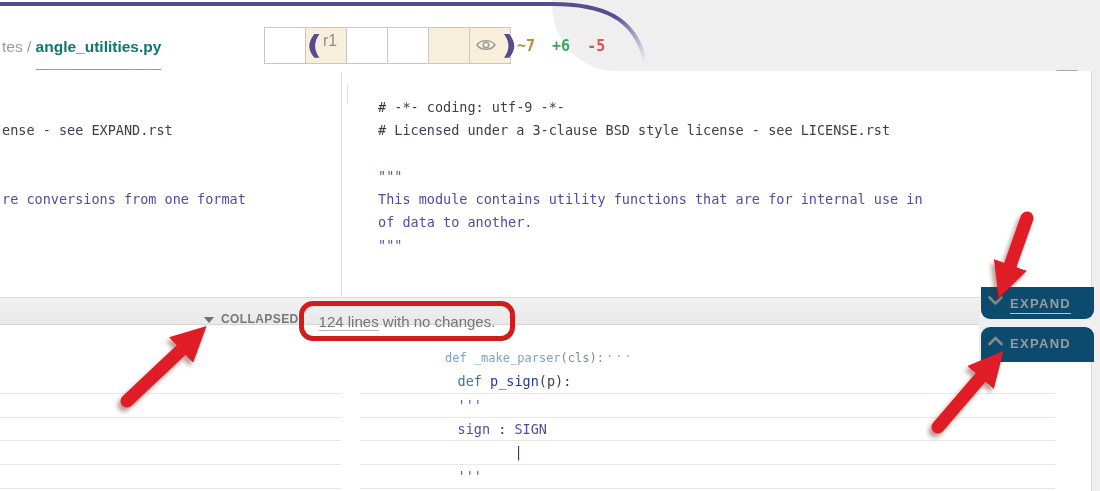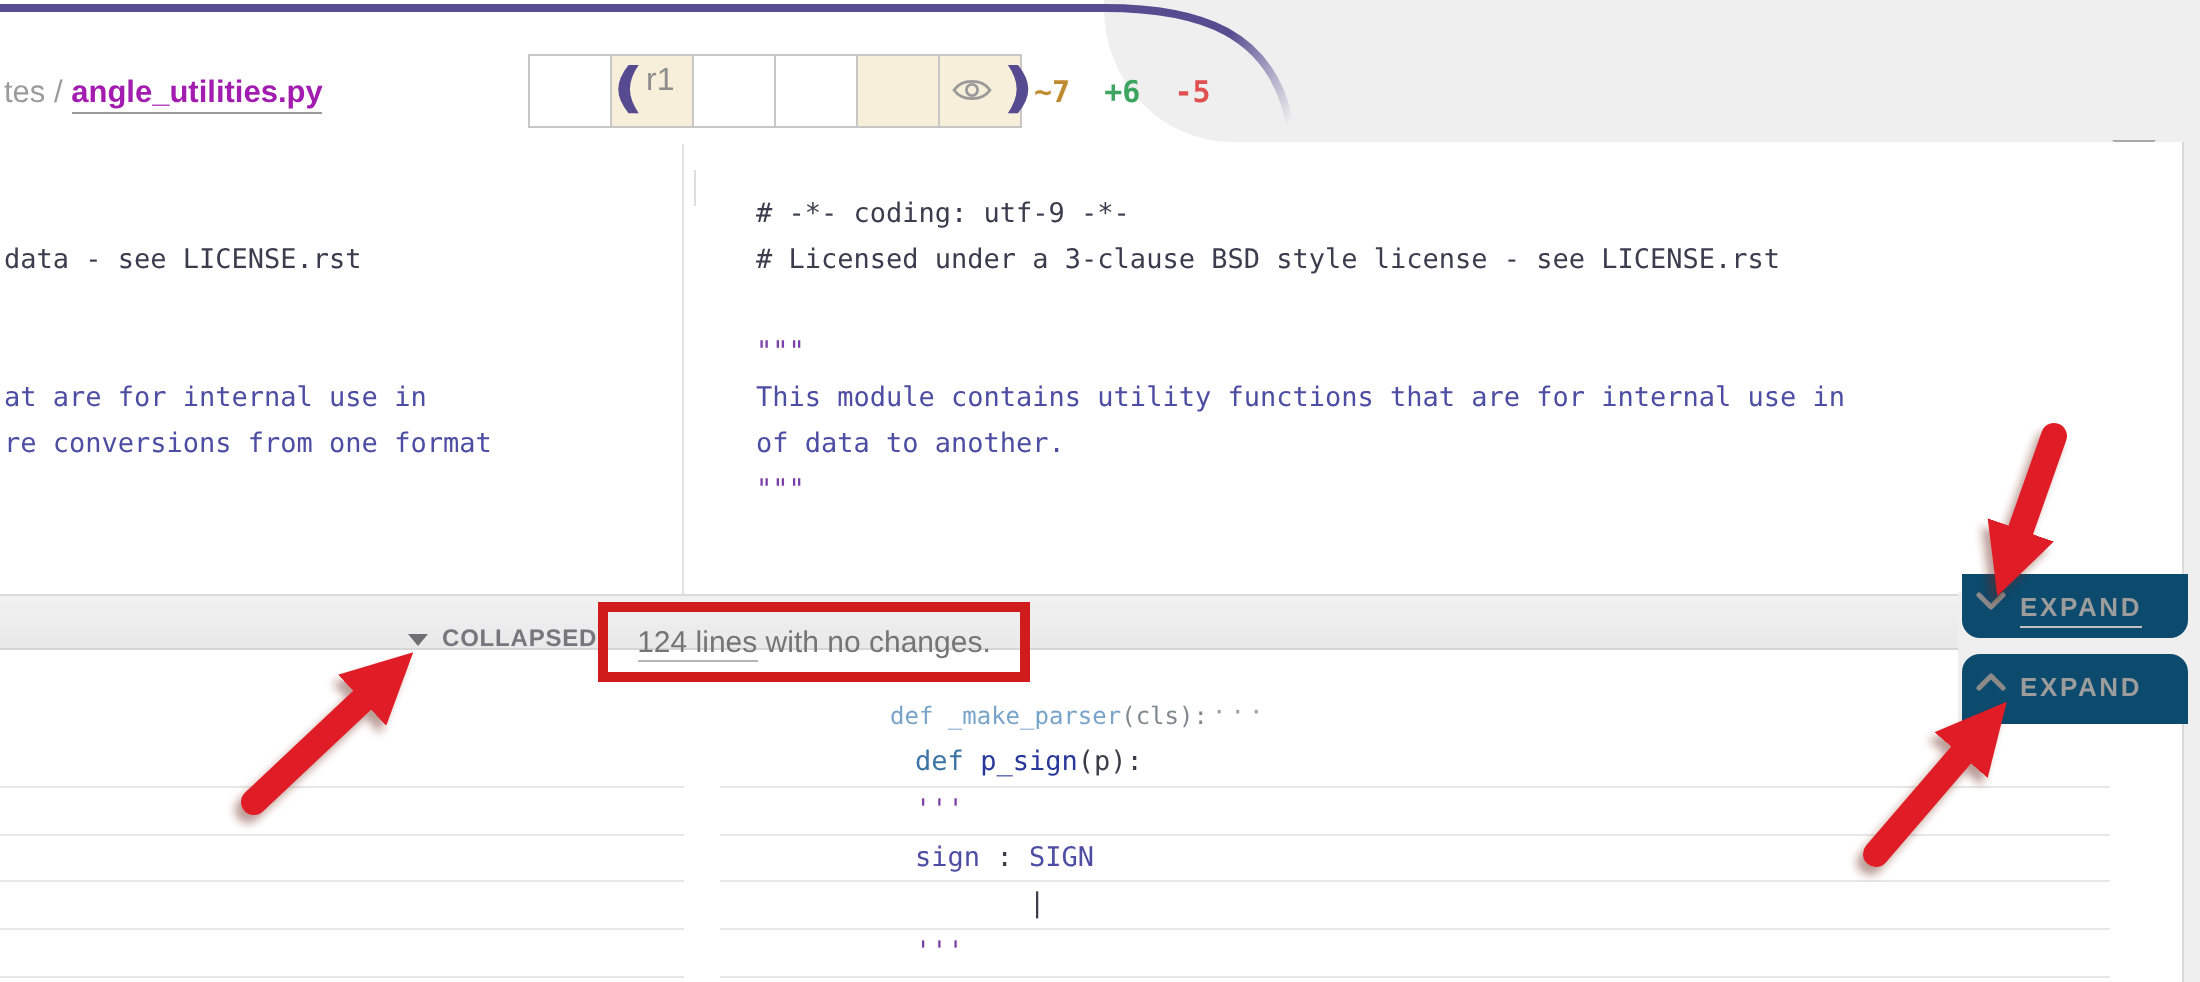--- a/index.html
+++ b/index.html
@@ -8,21 +8,21 @@
   .abs{position:absolute;}
 
   
   .header-base{left:0;top:0;width:1100px;height:71px;background:#ffffff;}
   .header-gray{left:552px;top:0;width:548px;height:71px;background:#efefef;
                border-bottom-left-radius:64px 67px;}
   .tab-curve{left:0;top:0;width:700px;height:71px;}
 
   .breadcrumb{left:2px;top:38px;font-size:15.5px;white-space:nowrap;}
   .crumb-prefix{color:#9b9b9b;}
-  .crumb-file{color:#a21caf;font-weight:bold;border-bottom:1px solid #9a9a9a;padding-bottom:1px;}
+  .crumb-file{color:#0f766e;font-weight:bold;border-bottom:1px solid #9a9a9a;padding-bottom:14px;}
 
   .toolbar{left:264px;top:27px;width:247px;height:37px;display:flex;
            border:1px solid #c7c7c7;box-sizing:border-box;background:#fff;}
   .cell{flex:1;border-right:1px solid #c7c7c7;position:relative;background:#fff;}
   .cell:last-child{border-right:none;}
   .cell.sel{background:#f7efd9;}
   .paren{position:absolute;font-family:"DejaVu Sans",sans-serif;font-weight:bold;
          font-size:27px;line-height:29px;color:#564a90;transform:scaleX(1.3);}
   .paren.open{left:2px;top:2px;}
   .paren.close{right:-5px;top:2px;}
@@ -66,21 +66,21 @@
   
   .band{left:0;top:297px;width:982px;height:28px;
         background:linear-gradient(#f1f1f1,#e9e9e9);
         border-top:1px solid #dadada;border-bottom:1px solid #d6d6d6;box-sizing:border-box;}
   .band-tri{position:absolute;left:204px;top:19px;width:0;height:0;
             border-left:5px solid transparent;border-right:5px solid transparent;
             border-top:6px solid #6f6f74;}
   .band-label{position:absolute;left:221px;top:14px;font-size:12px;font-weight:bold;
               color:#76767c;letter-spacing:.4px;}
   .red-box{position:absolute;left:299px;top:3px;width:216px;height:40px;
-           border:5px solid #d11c1c;border-radius:0;box-sizing:border-box;
+           border:5px solid #d11c1c;border-radius:14px;box-sizing:border-box;
            display:flex;align-items:center;justify-content:center;background:transparent;}
   .red-box-text{font-size:15px;color:#757575;white-space:nowrap;}
   .link-underline{border-bottom:1px solid #b5b5b5;}
 
   
   .gray-patch{left:979px;top:296px;width:121px;height:65px;background:#efefef;}
   .expand{background:#0c4a6e;}
   .expand1{left:981px;top:287px;width:113px;height:32px;border-radius:0 0 9px 9px;}
   .expand2{left:981px;top:327px;width:113px;height:35px;border-radius:9px 9px 0 0;}
   .exp-label{position:absolute;left:29px;top:9px;font-size:13px;font-weight:bold;
@@ -141,24 +141,23 @@
 
   <div class="abs scroll-tri"></div>
   <div class="abs scroll-tick"></div>
 
   <div class="abs content"></div>
   <div class="abs vdiv"></div>
   <div class="abs gutter-tick"></div>
 
   <div class="abs pane top-left">
       <div class="crow"></div>
-      <div class="crow"><span class="cm">data - see LICENSE.rst</span></div>
-      <div class="crow"></div>
-      <div class="crow"></div>
-      <div class="crow"><span class="doc">at are for internal use in</span></div>
+      <div class="crow"><span class="cm">ense - see EXPAND.rst</span></div>
+      <div class="crow"></div>
+      <div class="crow"></div>
       <div class="crow"><span class="doc">re conversions from one format</span></div>
       <div class="crow"></div>
       <div class="crow"></div>
     </div>
   <div class="abs pane top-right">
       <div class="crow"><span class="cm"># -*- coding: utf-9 -*-</span></div>
       <div class="crow"><span class="cm"># Licensed under a 3-clause BSD style license - see LICENSE.rst</span></div>
       <div class="crow"></div>
       <div class="crow"><span class="q">"""</span></div>
       <div class="crow"><span class="doc">This module contains utility functions that are for internal use in</span></div>

